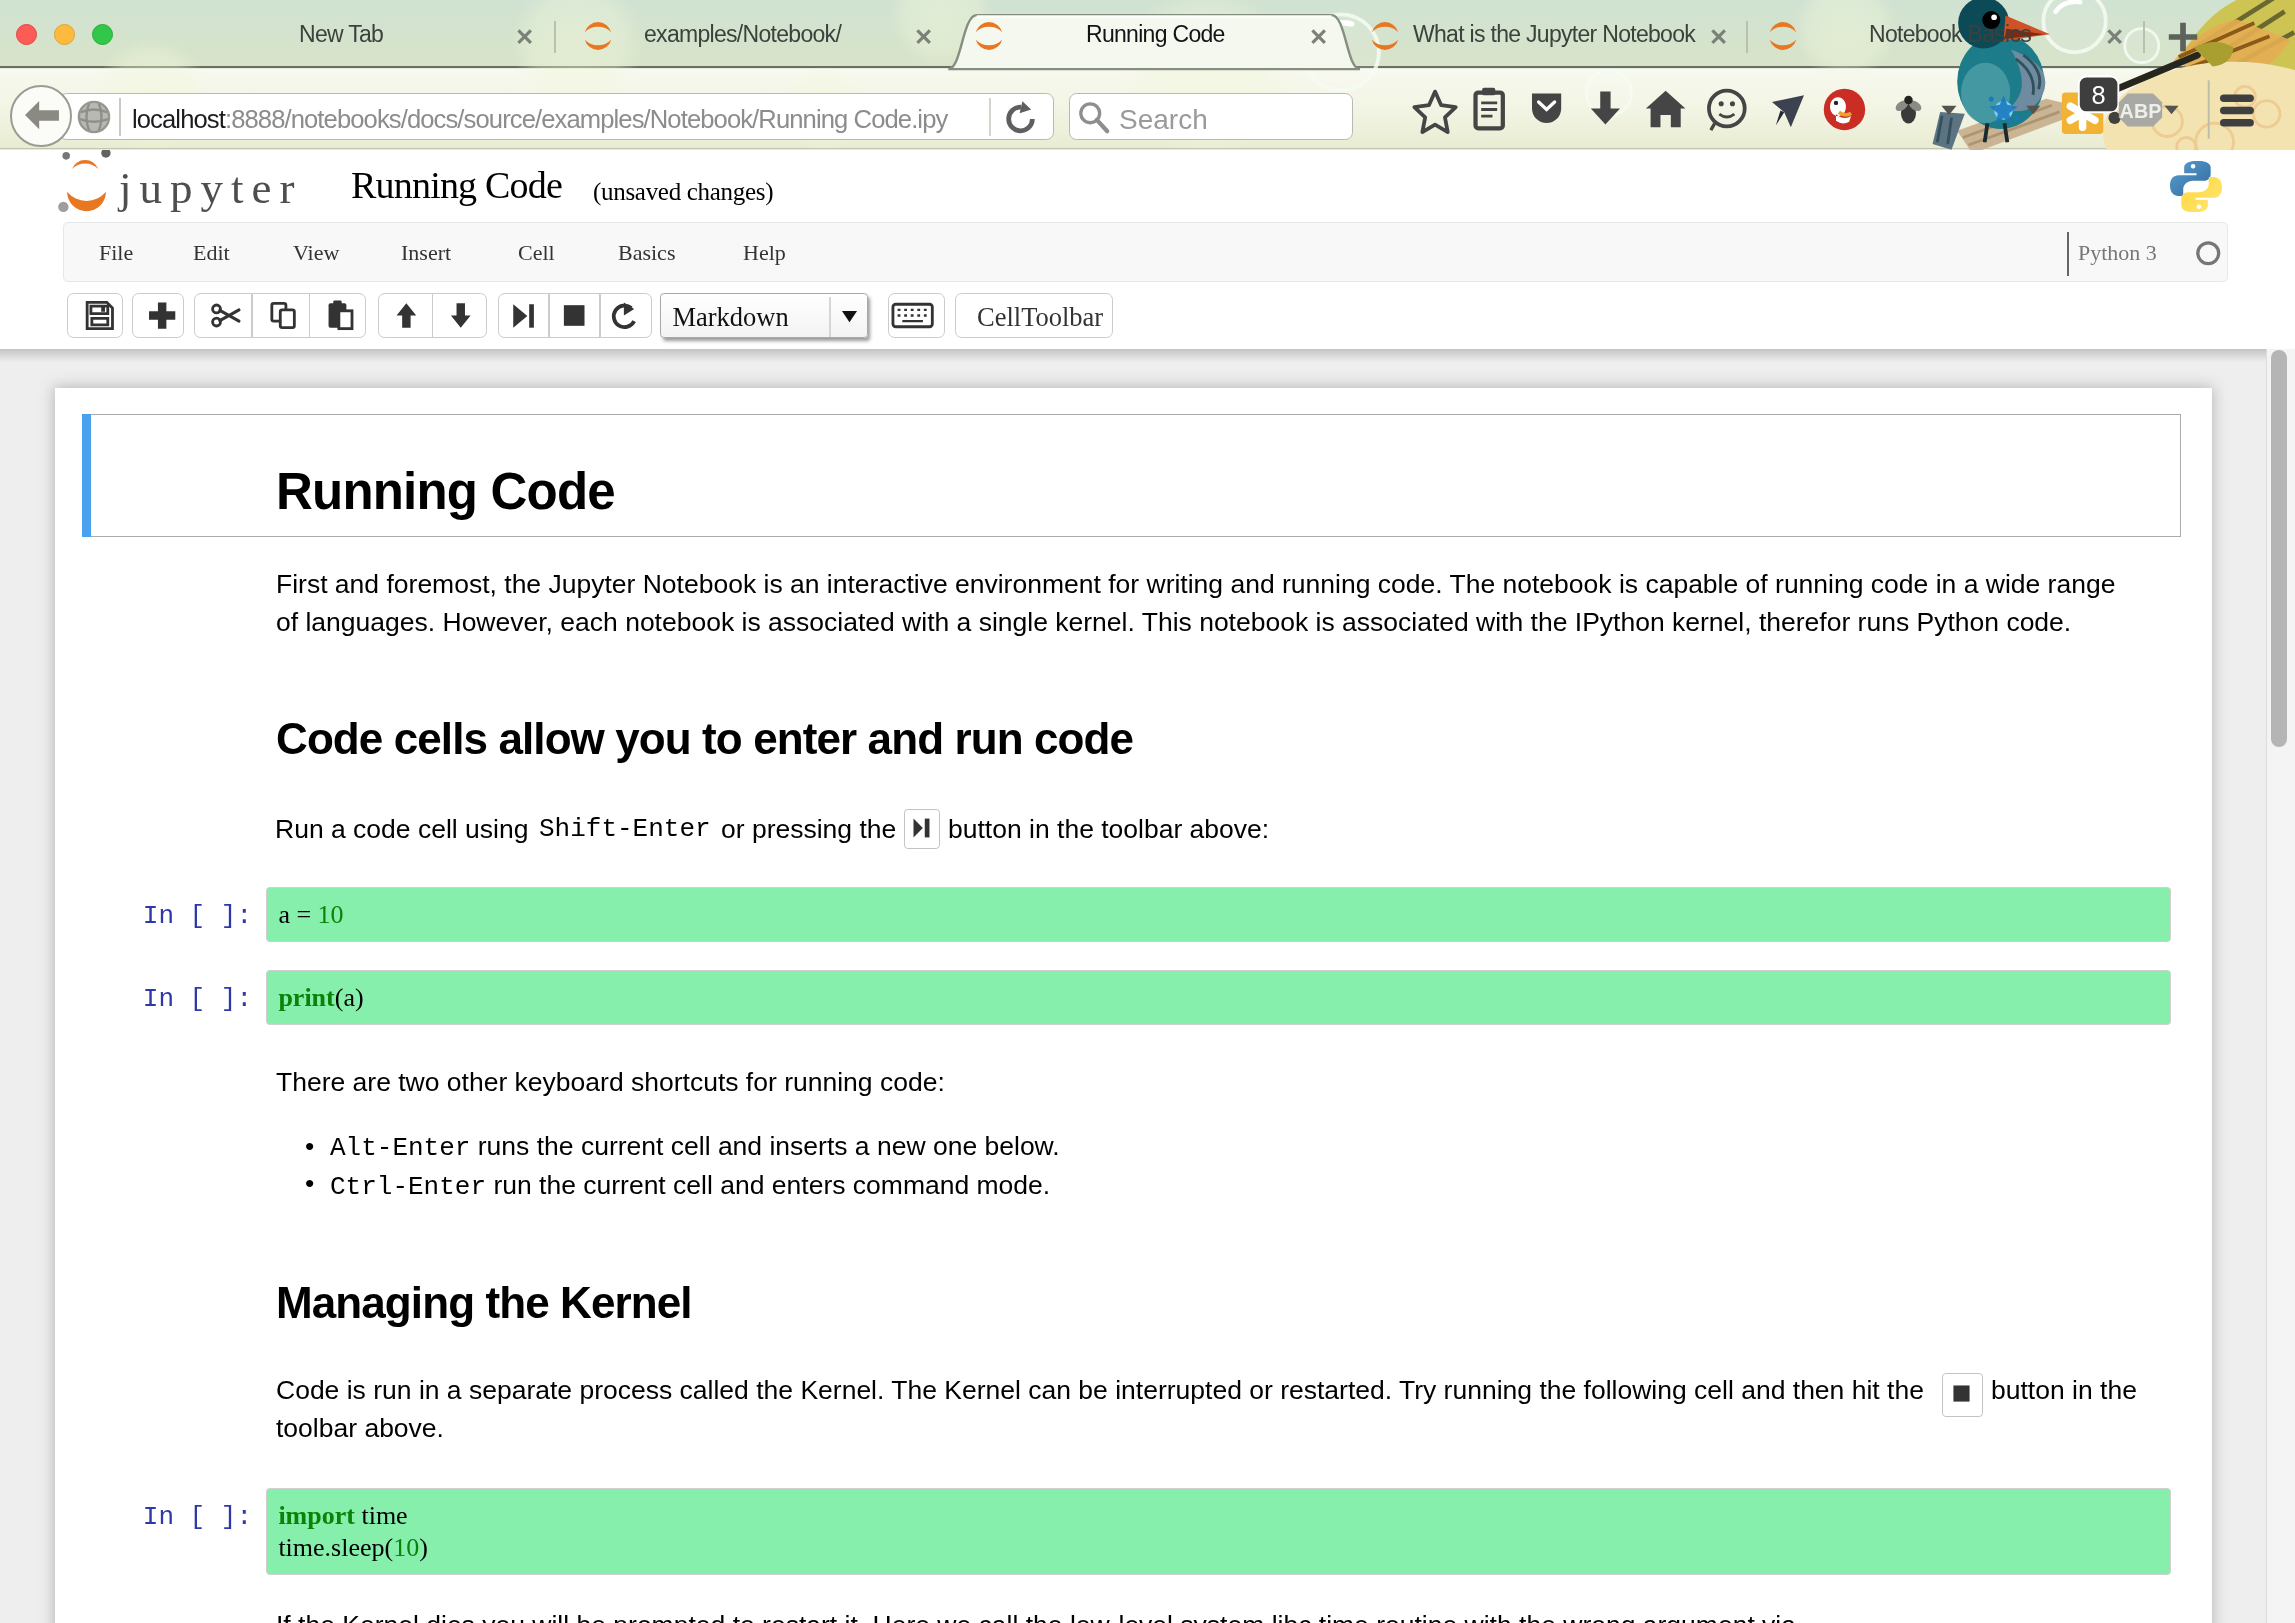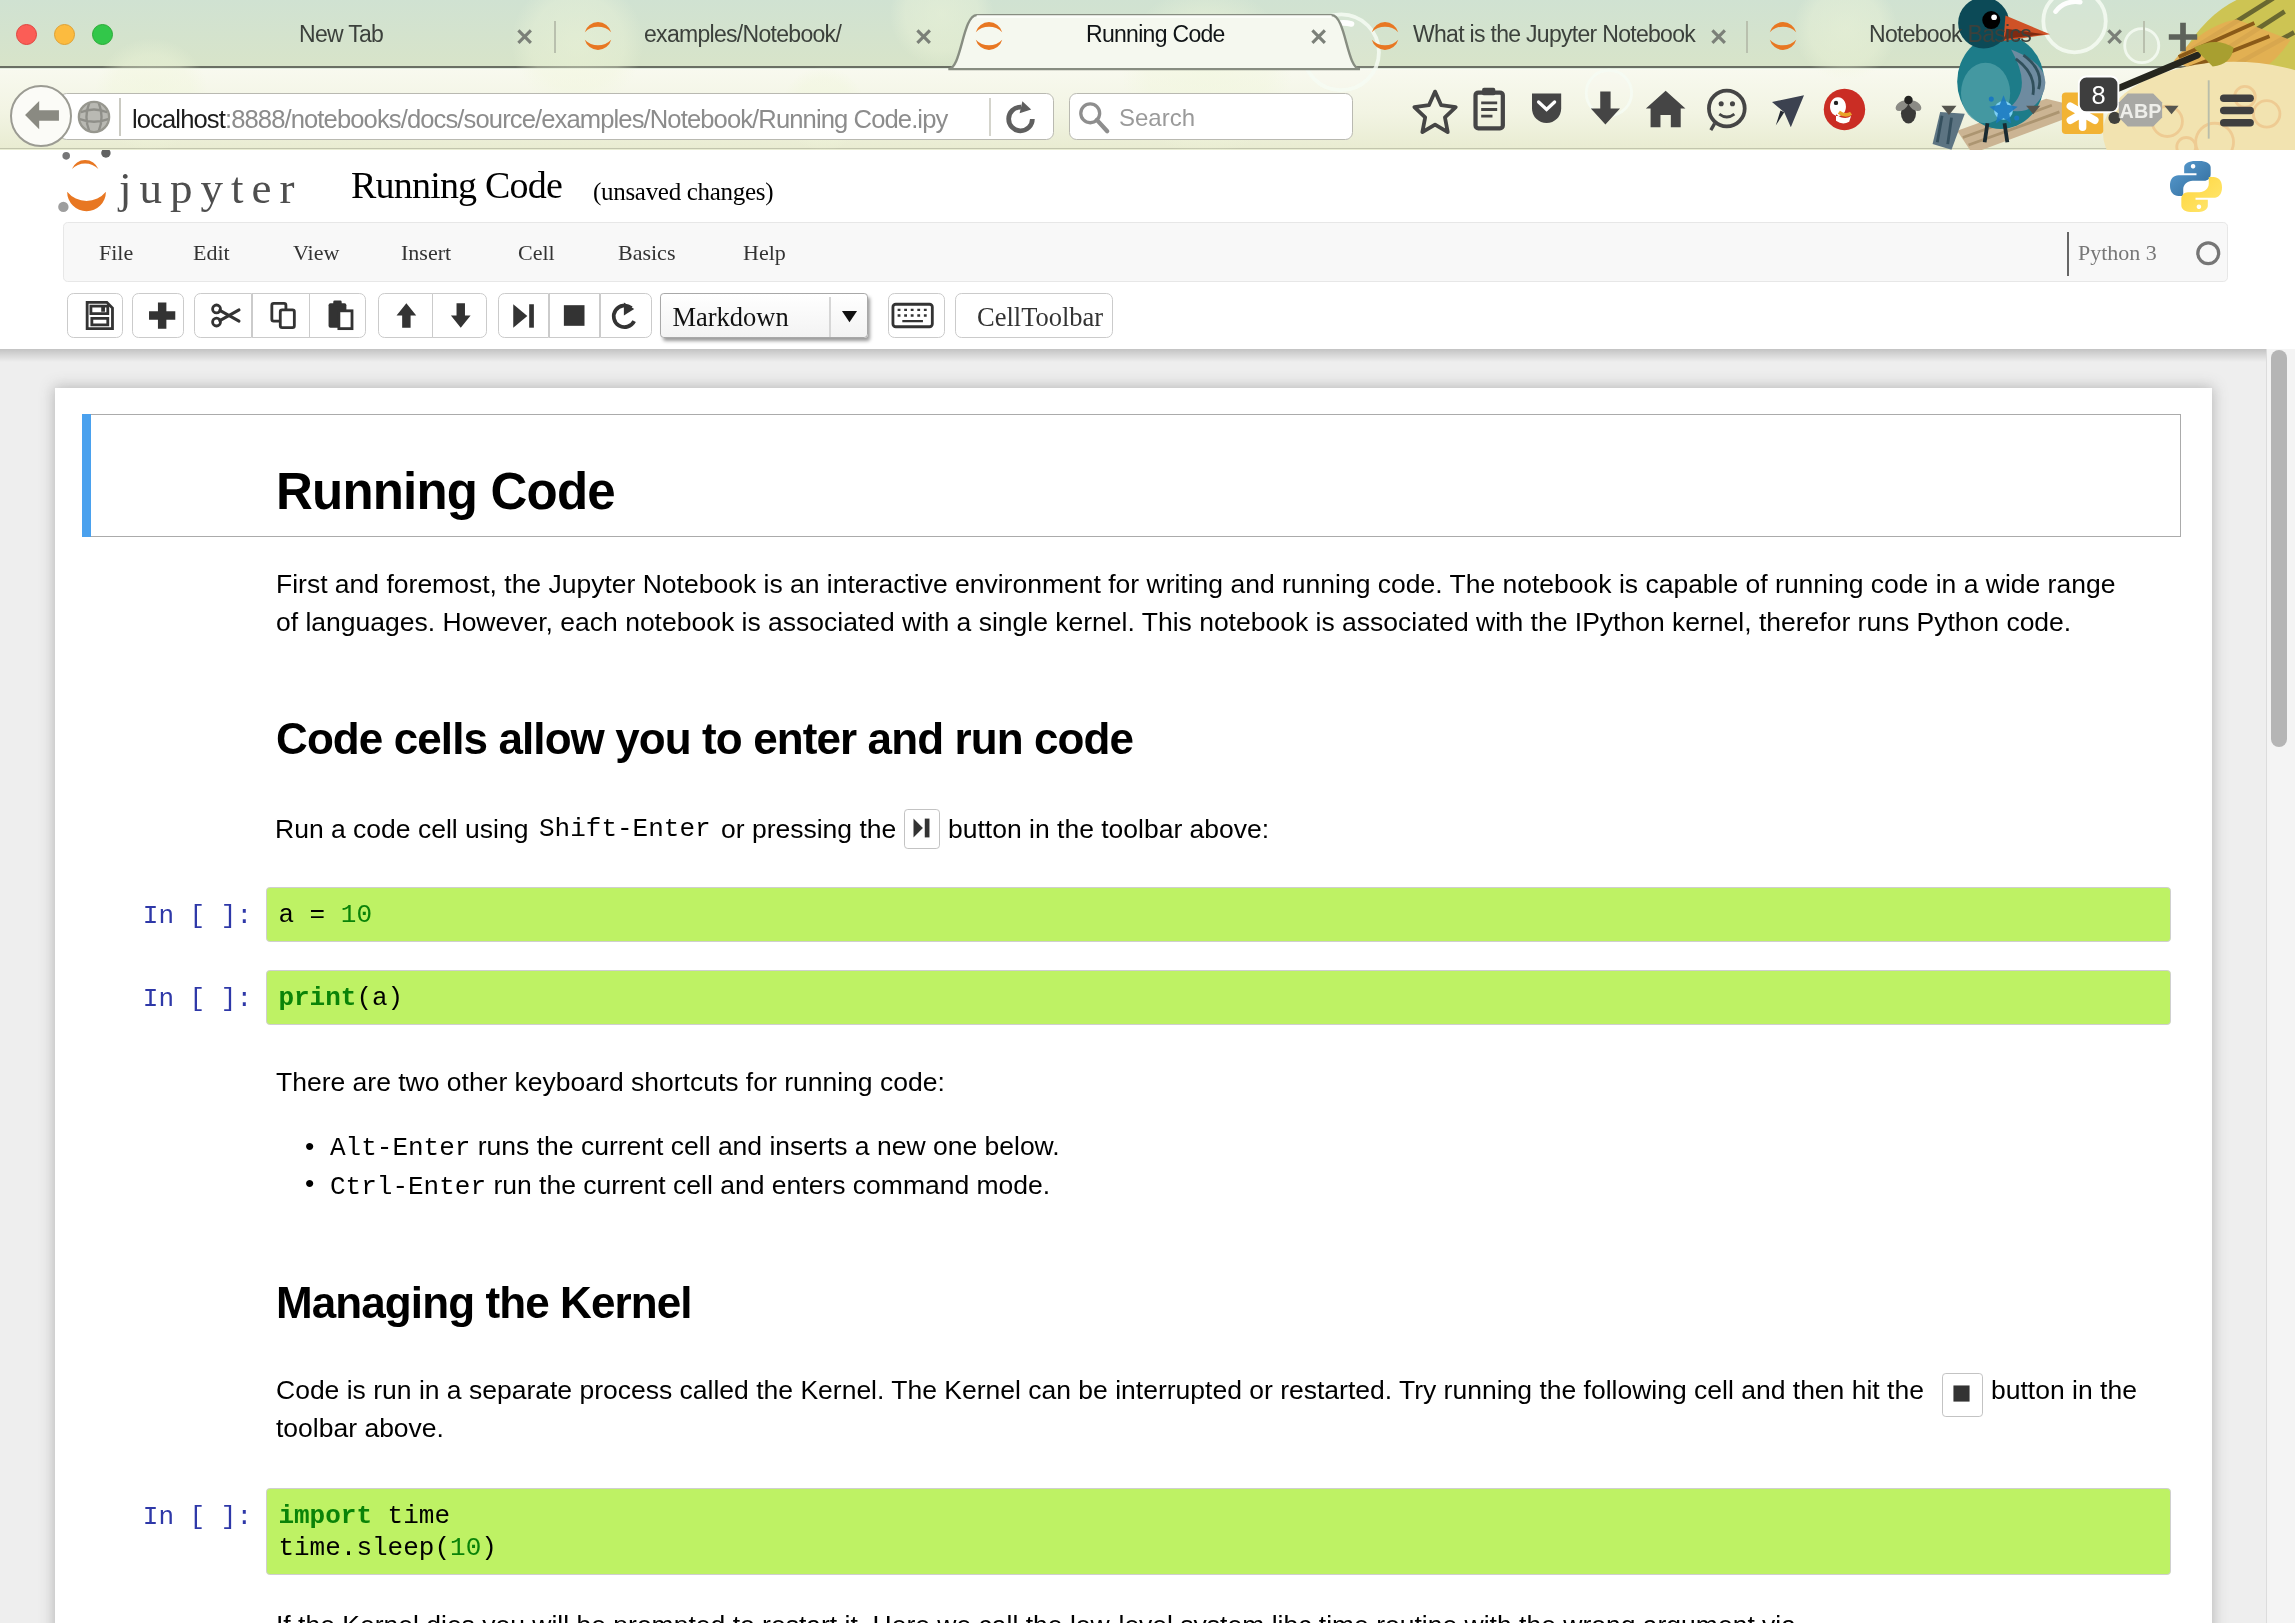--- a/index.html
+++ b/index.html
@@ -44,22 +44,22 @@
   box-shadow:0 0 13.2px 0.9px rgba(80,80,80,0.35); }
 #scrolltrack { position:absolute; left:2266px; top:0; width:30px; height:1275px; background:#f4f4f4; border-left:0.9px solid #dcdcdc; }
 #scrollthumb { position:absolute; left:2271px; top:0.9px; width:16px; height:397px; background:#b5b5b5; border-radius:8.5px; }
 .mono { font-family:"Liberation Mono", monospace; }
 #selcell { position:absolute; left:27.4px; top:26.5px; width:2099px; height:123px; background:#fff;
   border:1.9px solid #ababab; border-left:none; }
 #selbar { position:absolute; left:27.4px; top:26.5px; width:8.5px; height:123px; background:#4aa1ee; }
 h1.rc { position:absolute; left:276px; top:115px; font-size:51px; font-weight:bold; letter-spacing:-0.8px; color:#000; white-space:nowrap; line-height:55px;}
 .ptext { position:absolute; left:276px; width:1850px; font-size:26.5px; line-height:38px; color:#000; }
 .h2 { position:absolute; left:276px; font-size:44px; font-weight:bold; letter-spacing:-0.9px; color:#000; white-space:nowrap; line-height:47px; }
-.codecell { position:absolute; left:266px; width:1905px; background:#bef264; border:1.9px solid #cfcfcf; border-radius:3.8px;
-  font-size:26px; line-height:32px; padding:11.4px 0 7.6px 11.4px; white-space:pre; font-family:Liberation Mono, monospace;}
+.codecell { position:absolute; left:266px; width:1905px; background:#86efac; border:1.9px solid #cfcfcf; border-radius:3.8px;
+  font-size:26px; line-height:32px; padding:11.4px 0 7.6px 11.4px; white-space:pre; font-family:Liberation Serif, serif;}
 .prompt { position:absolute; font-family:"Liberation Mono",monospace; font-size:26px; line-height:32px; color:#2e38a8; white-space:pre; }
 .grn { color:#0a8308; }
 .grnb { color:#0a8308; font-weight:bold; }
 </style>
 </head>
 <body>
 <div id="chrome">
   <div id="tabband"></div>
   <div id="navband"></div>
 
@@ -185,21 +185,21 @@
     <div class="abs" style="left:989px;top:23px;width:1.9px;height:38px;background:#d4d4cc"></div>
     <svg class="abs" style="left:1003px;top:25.6px" width="36" height="36" viewBox="0 0 38 38">
       <path d="M 31 19 A 12.5 12.5 0 1 1 19 6.5" fill="none" stroke="#5f5f5f" stroke-width="5"></path>
       <path d="M 19 0 L 19 13 L 30 6.5 Z" fill="#5f5f5f" transform="rotate(13 19 6.5)"></path>
     </svg>
     <div class="abs" style="left:1069px;top:18px;width:284px;height:47px;background:#fff;border:1.9px solid #b9b9b1;border-radius:7.6px"></div>
     <svg class="abs" style="left:1077px;top:25.6px" width="34" height="34" viewBox="0 0 36 36">
       <circle cx="14" cy="13" r="10" fill="none" stroke="#8e8e8e" stroke-width="3.5"></circle>
       <path d="M 21 20 L 32 32" stroke="#8e8e8e" stroke-width="4.5" stroke-linecap="round"></path>
     </svg>
-    <div class="abs" style="left:1119px;top:29px;font-size:24px;color:#9a9a9a">Search</div>
+    <div class="abs" style="left:1119px;top:29px;font-size:28px;color:#9a9a9a">Search</div>
   </div>
   <div id="navicons" class="abs" style="z-index:4;left:0;top:69px;width:2296px;height:80px">
     <svg width="2296" height="80" viewBox="0 0 2426 85">
 
       <path d="M 1518 24 L 1524.5 38.5 L 1540 40.5 L 1528.5 51.5 L 1531.5 67 L 1518 59 L 1504.5 67 L 1507.5 51.5 L 1496 40.5 L 1511.5 38.5 Z" fill="none" stroke="#454545" stroke-width="4" stroke-linejoin="round"></path>
 
       <rect x="1561" y="25" width="29" height="38" rx="3" fill="none" stroke="#454545" stroke-width="4.5"></rect>
       <rect x="1568" y="20" width="14" height="8" rx="2" fill="#454545"></rect>
       <path d="M 1567 36 H 1584 M 1567 43 H 1584 M 1567 50 H 1579" stroke="#454545" stroke-width="3"></path>
 

